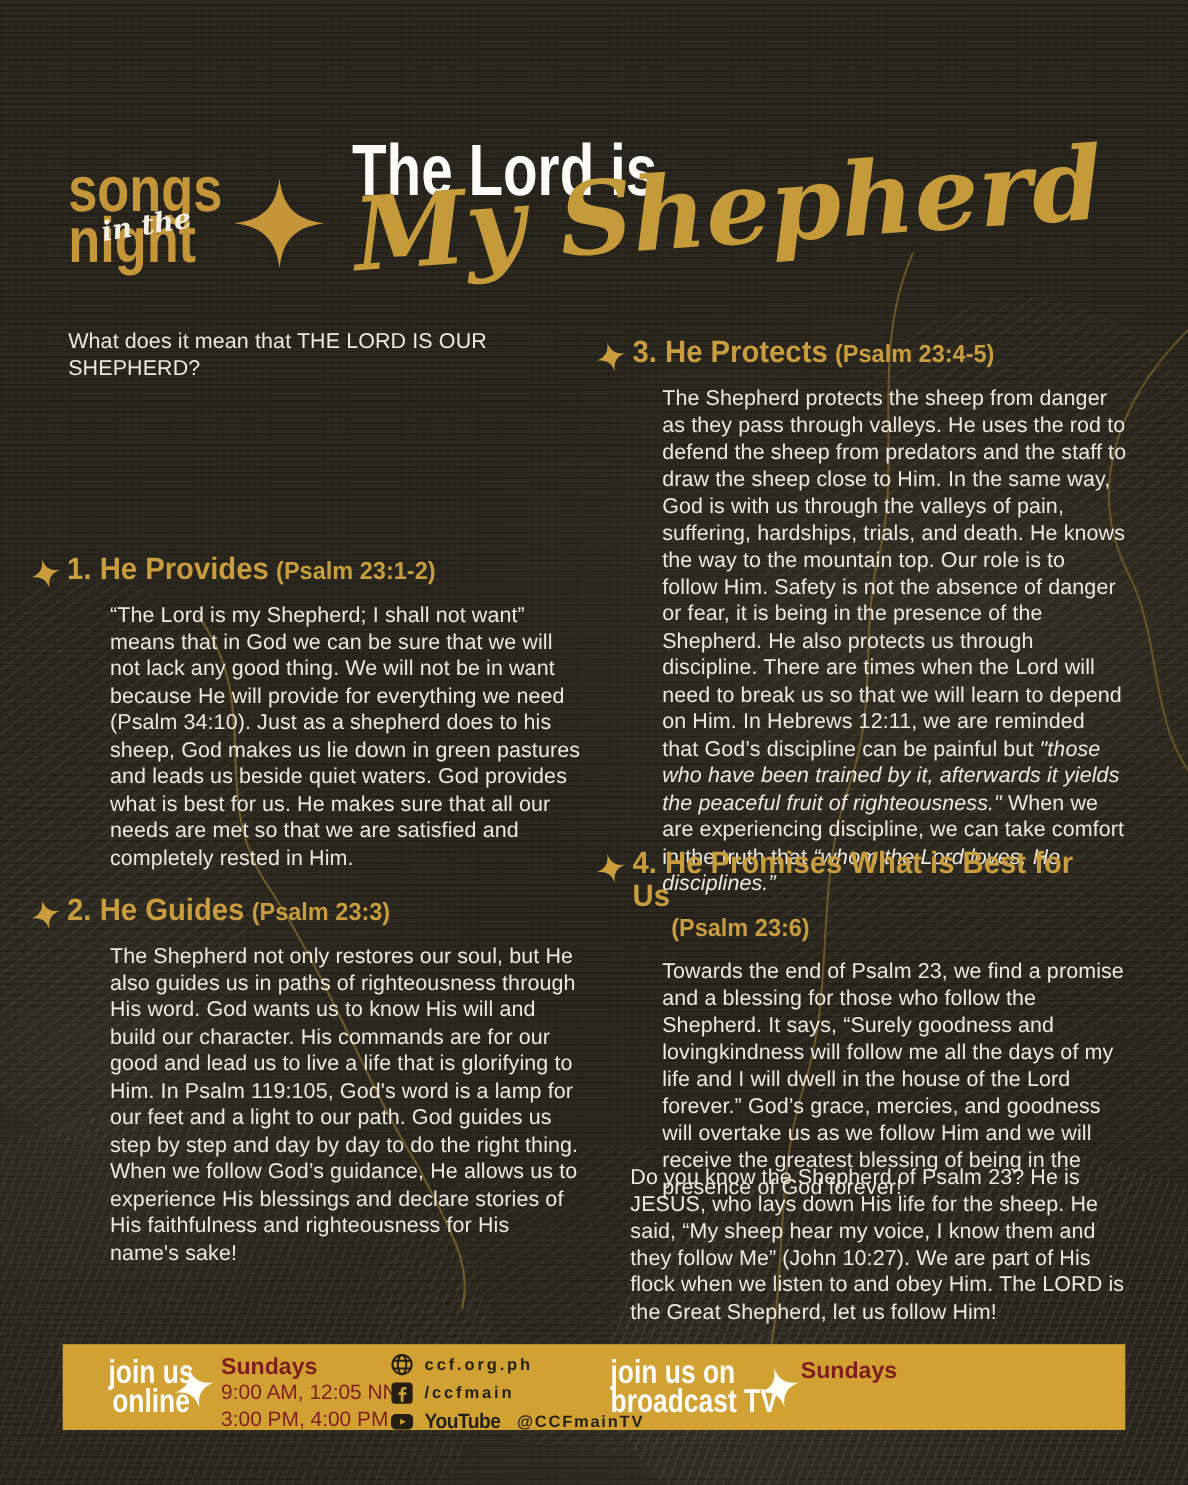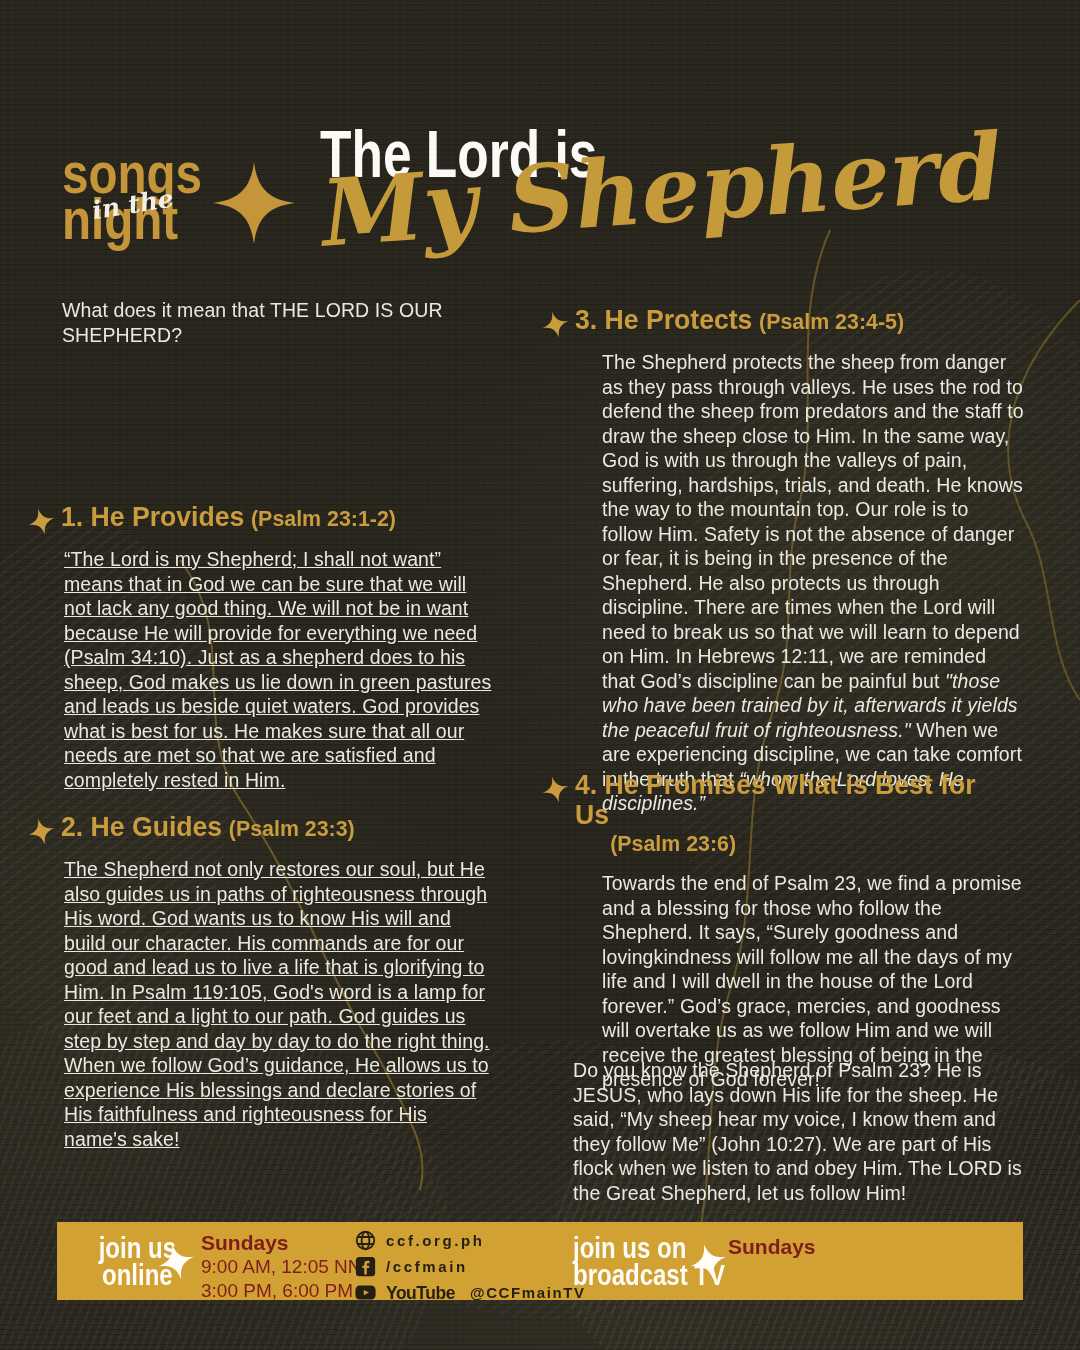--- a/index.html
+++ b/index.html
@@ -71,38 +71,38 @@
   .sec.r { left:542px; width:482px; }
   .h-star { position:absolute; left:0; top:6px; width:27px; height:27px; color:#c99d3e; transform:rotate(-15deg); }
   .h {
     color:#c99d3e; font-weight:700; font-size:28px; line-height:30px;
     margin-left:33px; transform:scaleX(.95); transform-origin:left top; white-space:nowrap;
   }
   .h .ref { font-size:22.5px; margin-left:7px; }
   .h.stack { white-space:normal; }
   .h.stack .ref { display:block; margin-left:37px; line-height:28px; }
   .sec .body { margin-top:13px; }
-  .sec.l .body { margin-left:36px; width:428px;text-decoration:underline; }
+  .sec.l .body { margin-left:72px; width:428px; }
   .sec.r .body { margin-left:60px; width:422px; }
   .it { font-style:italic; }
   .closing { position:absolute; left:573px; top:1058px; width:452px; }
 
   
   .footer {
     position:absolute; left:57px; top:1222px; width:966px; height:78px;
     background:#d1a233; color:#241f12;
   }
   .f-label {
     position:absolute; top:50%; transform:translateY(-50%);
     color:#fdfcf8; font-weight:700; font-size:30px; line-height:27px; white-space:nowrap;
   }
   .f-label .cond { display:block; transform:scaleX(.80); transform-origin:left center; }
   .f-label.online { left:32px; text-align:center; }
   .f-label.online .cond { transform-origin:center center; }
-  .f-label.tv { left:516px; }
+  .f-label.tv { left:498px; }
   .f-star { position:absolute; top:21px; width:37px; height:37px; color:#fffdf6; transform:rotate(-15deg); }
   .f-star.s1 { left:101px; }
   .f-star.s2 { left:633px; }
   .f-sched { position:absolute; font-size:19px; line-height:24px; color:#7f1d1d; }
   .f-sched .day { font-weight:700; font-size:21px; }
   .f-sched.one { left:144px; top:9px; }
   .f-sched.two { left:671px; top:13px; }
   .b { font-weight:700; }
   .f-links { position:absolute; left:298px; top:8px; }
   .f-links .row { display:flex; align-items:center; height:21px; margin-bottom:5px; }
@@ -204,21 +204,21 @@
       <span class="cond">join us</span>
       <span class="cond">online</span>
     </div>
     <svg class="sp f-star s1">
         <use href="#sparkle"></use>
       </svg>
 
     <div class="f-sched one">
       <div class="day">Sundays</div>
       <div>9:00 AM, 12:05 NN</div>
-      <div>3:00 PM, 6:00 PM</div>
+      <div>3:00 PM, 4:00 PM</div>
     </div>
 
     <div class="f-links">
       <div class="row">
         <svg class="ic" viewBox="0 0 24 24" fill="none" stroke="currentColor" stroke-width="1.8">
           <circle cx="12" cy="12" r="10"></circle>
           <ellipse cx="12" cy="12" rx="4.4" ry="10"></ellipse>
           <path d="M2.6 8h18.8M2.6 16h18.8"></path>
         </svg>
         <span class="lab">ccf.org.ph</span>

